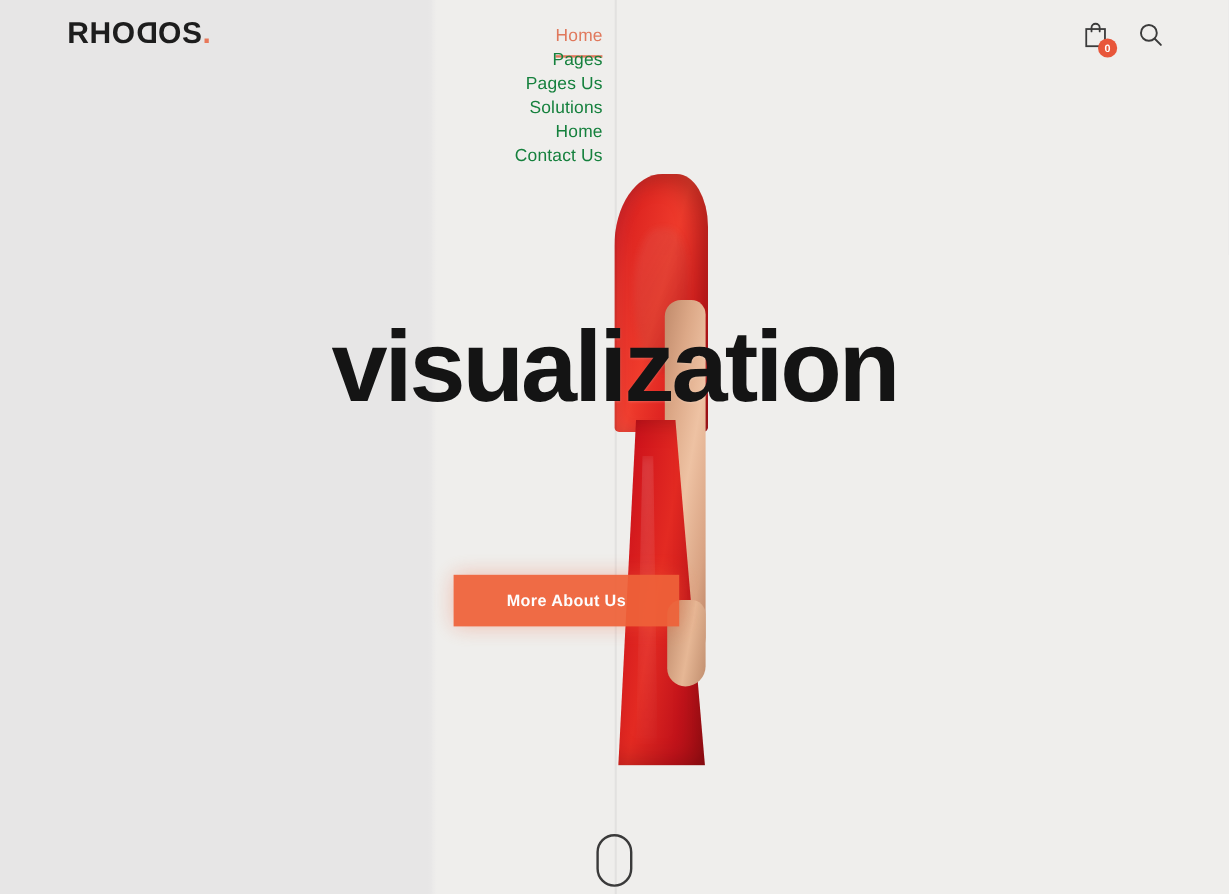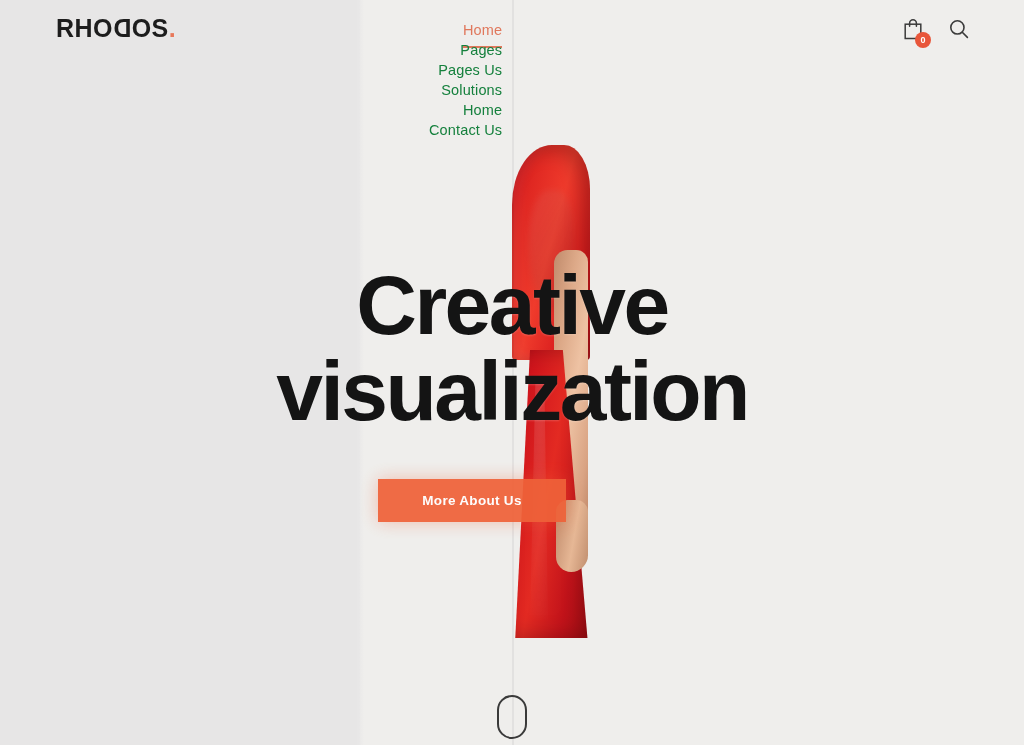--- a/index.html
+++ b/index.html
@@ -333,21 +333,20 @@
             <circle cx="9.4" cy="9.4" r="6.6" stroke="#3b3b3b" stroke-width="1.6" fill="none"></circle>
             <line x1="14.3" y1="14.3" x2="19.4" y2="19.4" stroke="#3b3b3b" stroke-width="1.6" stroke-linecap="round"></line>
           </svg>
         </span>
       </div>
 
     </div>
   </div>
 
   <div class="hero-text">
-    <div class="headline">Creative</div>
     <div class="headline l2">visualization</div>
   </div>
 
   <div class="cta-wrap">
     <button class="cta">More About Us</button>
   </div>
 
   <div class="scroll-indicator"></div>
 
 </div>

